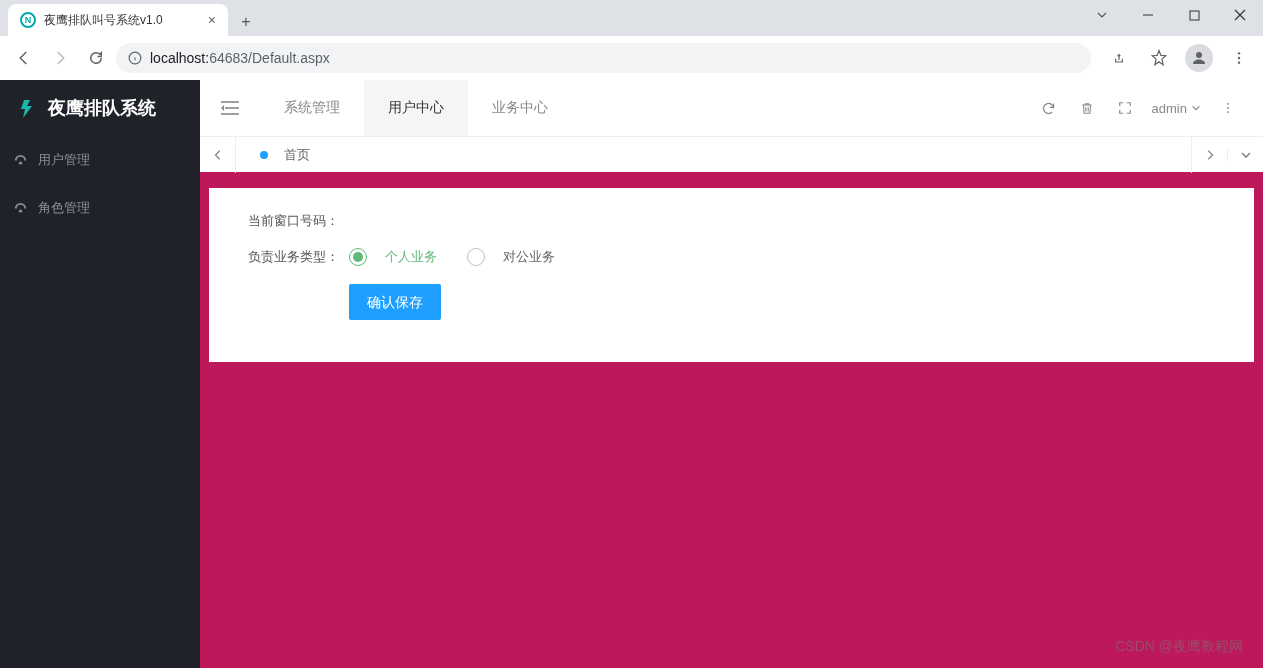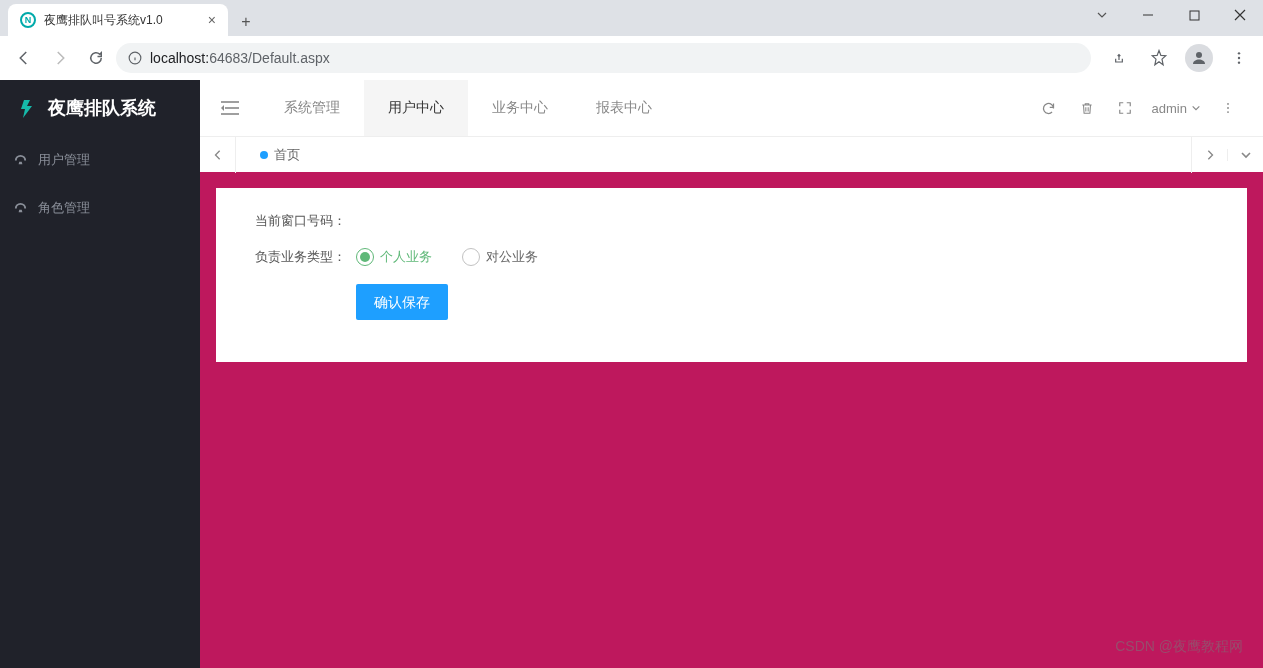--- a/index.html
+++ b/index.html
@@ -43,34 +43,34 @@
     .topnav-item { padding: 0 24px; display: flex; align-items: center; cursor: pointer; color: #888; font-size: 14px; }
     .topnav-item.active { background: #f5f5f5; color: #333; }
     .topbar-spacer { flex: 1; }
     .topbar-icon { width: 38px; height: 56px; display: flex; align-items: center; justify-content: center; color: #888; cursor: pointer; }
     .user-name { padding: 0 8px; color: #888; cursor: pointer; display: flex; align-items: center; gap: 4px; }
     
     .tabs-row { height: 36px; background: #fff; display: flex; align-items: center; border-top: 1px solid #eee; }
     .tab-arrow { width: 36px; height: 36px; display: flex; align-items: center; justify-content: center; cursor: pointer; color: #888; border-right: 1px solid #eee; }
     .tab-arrow.right { border-right: none; border-left: 1px solid #eee; }
     .tabs-container { flex: 1; display: flex; padding-left: 16px; }
-    .page-tab { display: flex; align-items: center; gap: 6px; padding: 0 8px; cursor: pointer; }
+    .page-tab { display: flex; align-items: center; gap: 16px; padding: 0 8px; cursor: pointer; }
     .tab-dot { width: 8px; height: 8px; border-radius: 50%; background: #1e9fff; }
     .tab-label { color: #666; font-size: 13px; }
     .tabs-dropdown { width: 36px; display: flex; align-items: center; justify-content: center; cursor: pointer; color: #888; border-left: 1px solid #eee; }
     
-    .content { flex: 1; padding: 16px 16px; }
+    .content { flex: 1; padding: 16px 9px; }
     .panel { background: #fff; padding: 24px 30px; }
     .form-row { display: flex; align-items: center; margin-bottom: 18px; }
     .form-label { width: 110px; text-align: right; color: #555; font-size: 13px; padding-right: 10px; }
     .form-control { flex: 1; }
     .select-box { height: 36px; border: 1px solid #e6e6e6; border-radius: 2px; display: flex; align-items: center; padding: 0 12px; cursor: pointer; max-width: 860px; position: relative; color: #555; }
     .select-arrow { position: absolute; right: 12px; color: #c2c2c2; font-size: 12px; }
     .radio-group { display: flex; gap: 30px; }
-    .radio-item { display: flex; align-items: center; gap: 6px; cursor: pointer; }
+    .radio-item { display: flex; align-items: center; gap: 18px; cursor: pointer; }
     .radio-circle { width: 18px; height: 18px; border: 1px solid #c2c2c2; border-radius: 50%; display: flex; align-items: center; justify-content: center; }
     .radio-circle.checked { border-color: #5fb878; }
     .radio-dot { width: 10px; height: 10px; background: #5fb878; border-radius: 50%; }
     .radio-label { color: #666; }
     .radio-label.checked { color: #5fb878; }
     .btn-primary { display: inline-block; height: 36px; line-height: 36px; padding: 0 18px; background: #1e9fff; color: #fff; border: none; border-radius: 2px; cursor: pointer; font-size: 14px; }
     
     .watermark { position: absolute; bottom: 12px; right: 20px; color: rgba(120,120,120,0.55); font-size: 14px; }
     
     svg { display: block; }
@@ -207,23 +207,20 @@
       </div>
       <div class="topnav">
         <div class="topnav-item">
             <span>系统管理</span>
           </div>
         <div class="topnav-item active">
             <span>用户中心</span>
           </div>
         <div class="topnav-item">
             <span>业务中心</span>
-          </div>
-        <div class="topnav-item">
-            <span>报表中心</span>
           </div>
       </div>
       <div class="topbar-spacer"></div>
       <div class="topbar-icon">
         <svg width="15" height="15" viewBox="0 0 24 24">
             <path d="M20 12a8 8 0 1 0-2.34 5.66M20 4v6h-6" fill="none" stroke="#888" stroke-width="2"></path>
           </svg>
       </div>
       <div class="topbar-icon">
         <svg width="14" height="15" viewBox="0 0 24 24">

